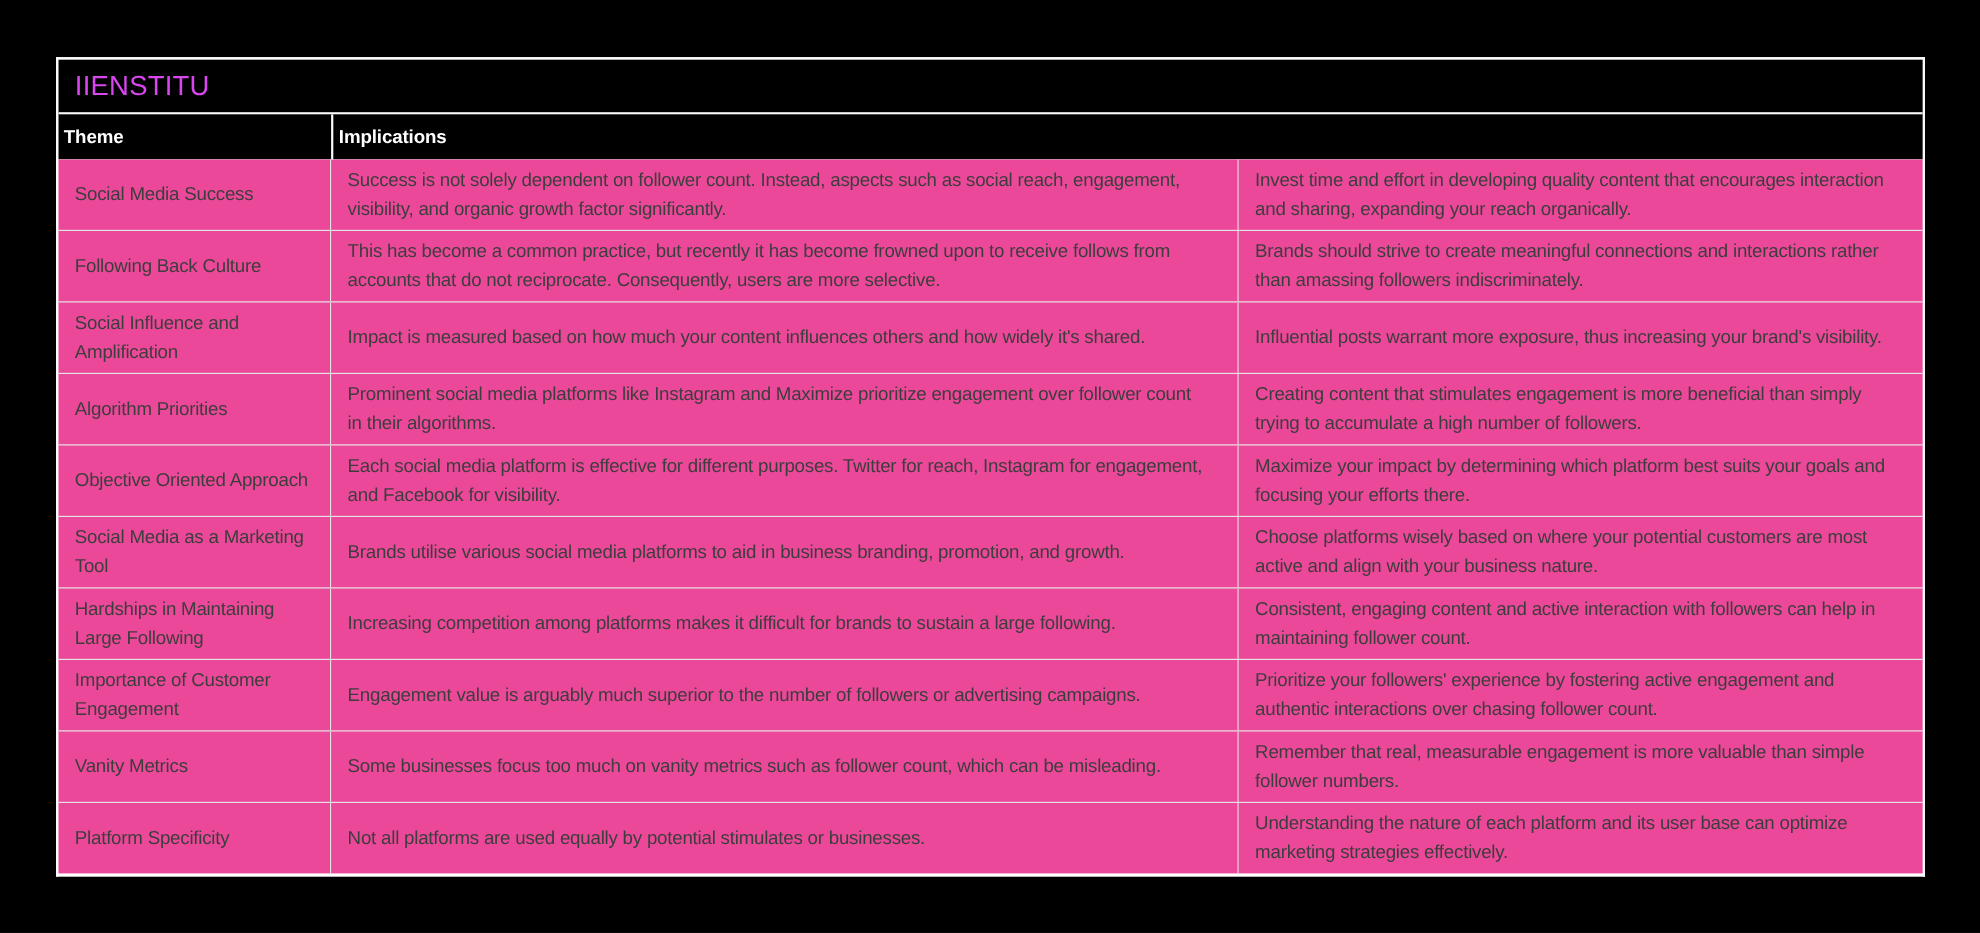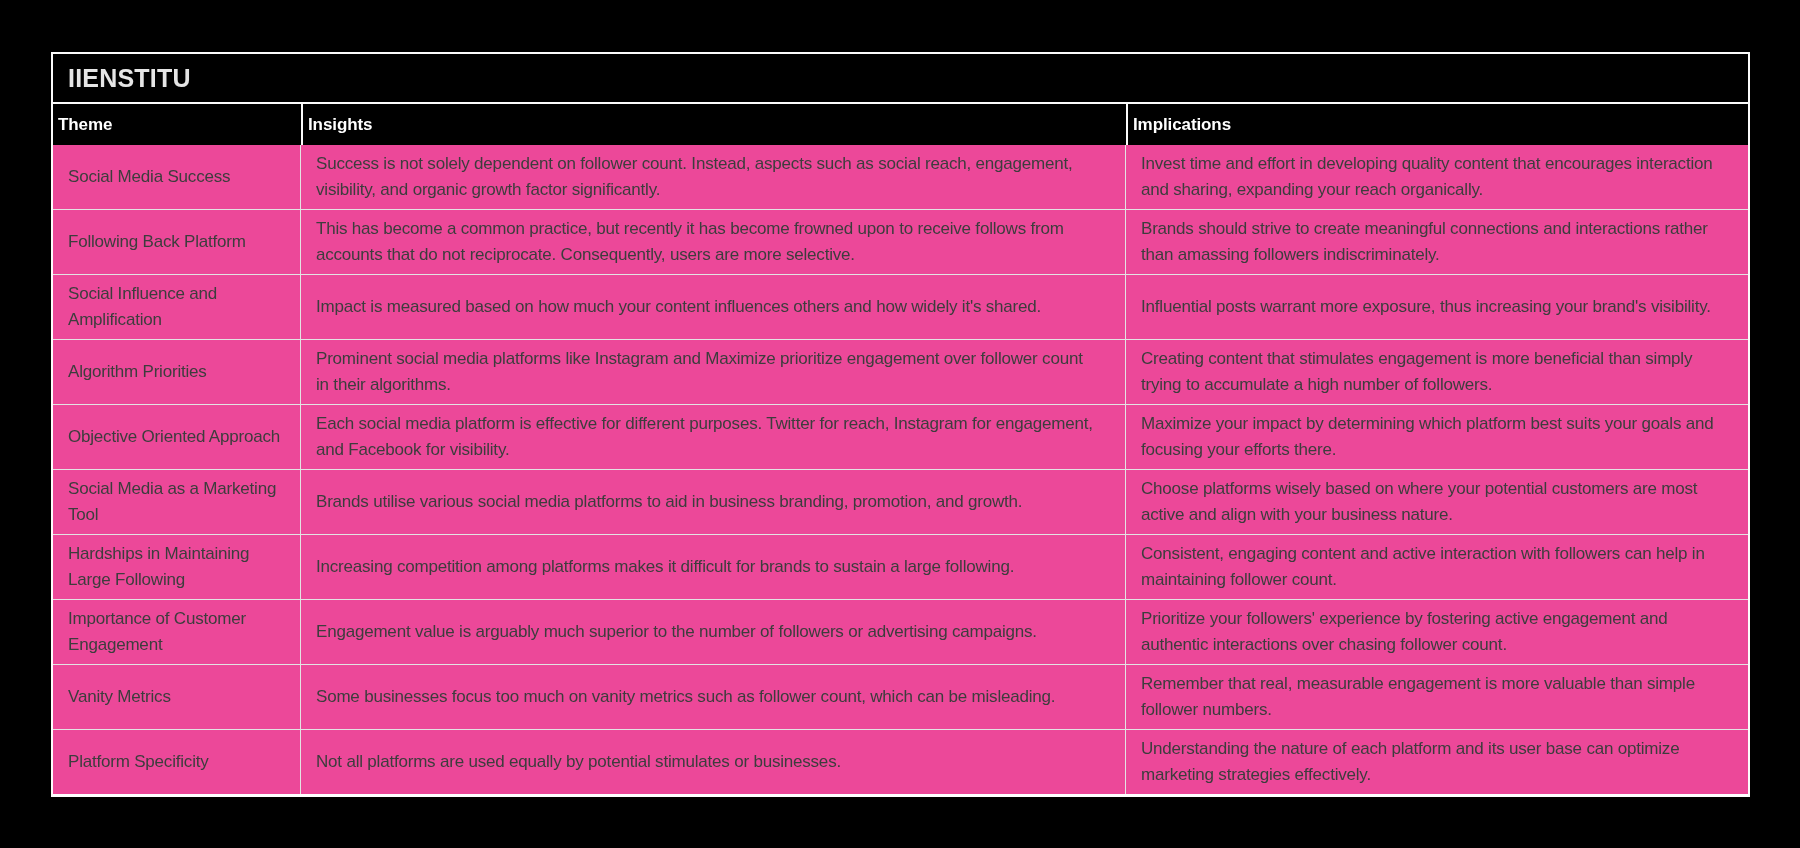--- a/index.html
+++ b/index.html
@@ -13,27 +13,27 @@
     position: absolute;
     left: 51px; top: 52px;
     width: 1699px; height: 745px;
     background: #ffffff;
     border: 2px solid #fbfbfb;
     border-bottom: none;
     overflow: hidden;
   }
   .title-bar {
     background: #000000;
-    color: #e5e5e5;
+    color: #d946ef;
     height: 50px;
     display: flex;
     align-items: center;
     padding: 0 15px;
     font-size: 25px;
-    font-weight: bold;
+    font-weight: normal;
     letter-spacing: 0.2px;
     border-bottom: 2px solid #fbfbfb;
   }
   .header-row {
     display: flex;
     background: #000000;
     height: 41px;
   }
   .header-cell {
     color: #ffffff;
@@ -67,40 +67,39 @@
   .cell.col-theme, .cell.col-insights { border-right: 1px solid #e3e3e3; }
   .cell-text { white-space: pre-line; }
 </style>
 </head>
 <body>
 
 <div class="table-card">
   <div class="title-bar">IIENSTITU</div>
   <div class="header-row">
     <div class="header-cell col-theme">Theme</div>
-    <div class="header-cell col-insights">Insights</div>
     <div class="header-cell col-implications">Implications</div>
   </div>
   <div class="table-body">
       <div class="row">
         <div class="cell col-theme">
           <div class="cell-text">Social Media Success</div>
         </div>
         <div class="cell col-insights">
           <div class="cell-text">Success is not solely dependent on follower count. Instead, aspects such as social reach, engagement,
 visibility, and organic growth factor significantly.</div>
         </div>
         <div class="cell col-implications">
           <div class="cell-text">Invest time and effort in developing quality content that encourages interaction
 and sharing, expanding your reach organically.</div>
         </div>
       </div>
       <div class="row">
         <div class="cell col-theme">
-          <div class="cell-text">Following Back Platform</div>
+          <div class="cell-text">Following Back Culture</div>
         </div>
         <div class="cell col-insights">
           <div class="cell-text">This has become a common practice, but recently it has become frowned upon to receive follows from
 accounts that do not reciprocate. Consequently, users are more selective.</div>
         </div>
         <div class="cell col-implications">
           <div class="cell-text">Brands should strive to create meaningful connections and interactions rather
 than amassing followers indiscriminately.</div>
         </div>
       </div>

